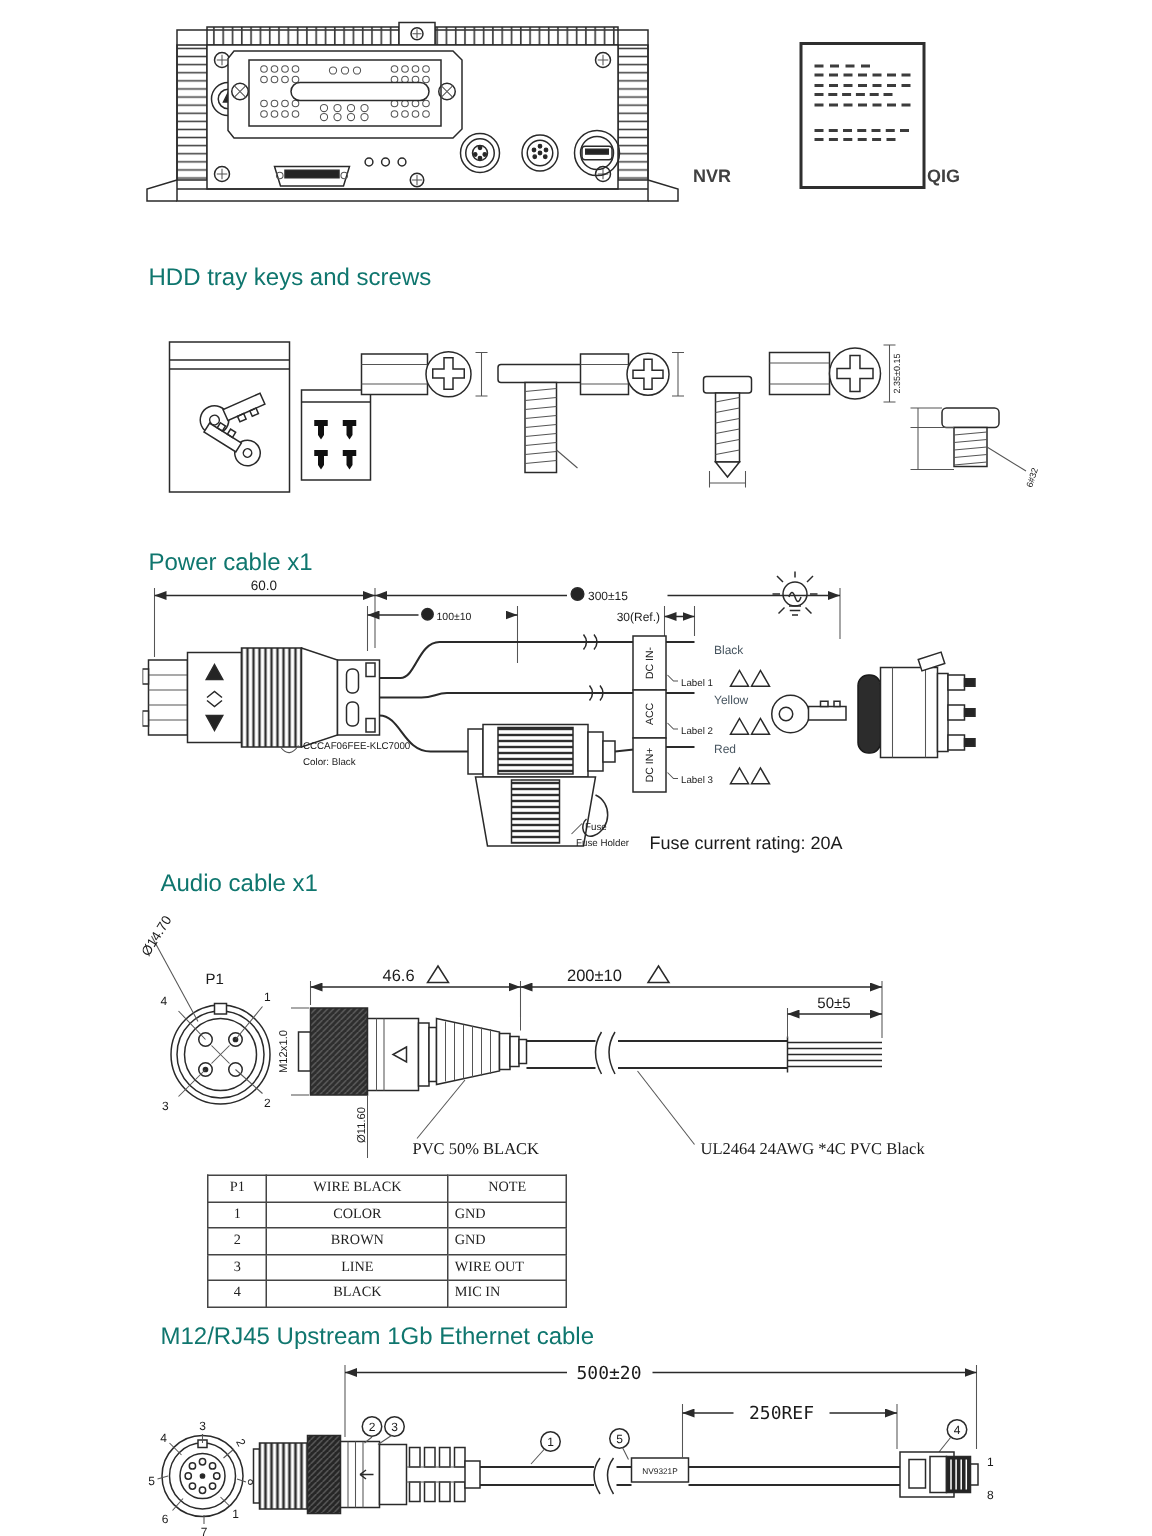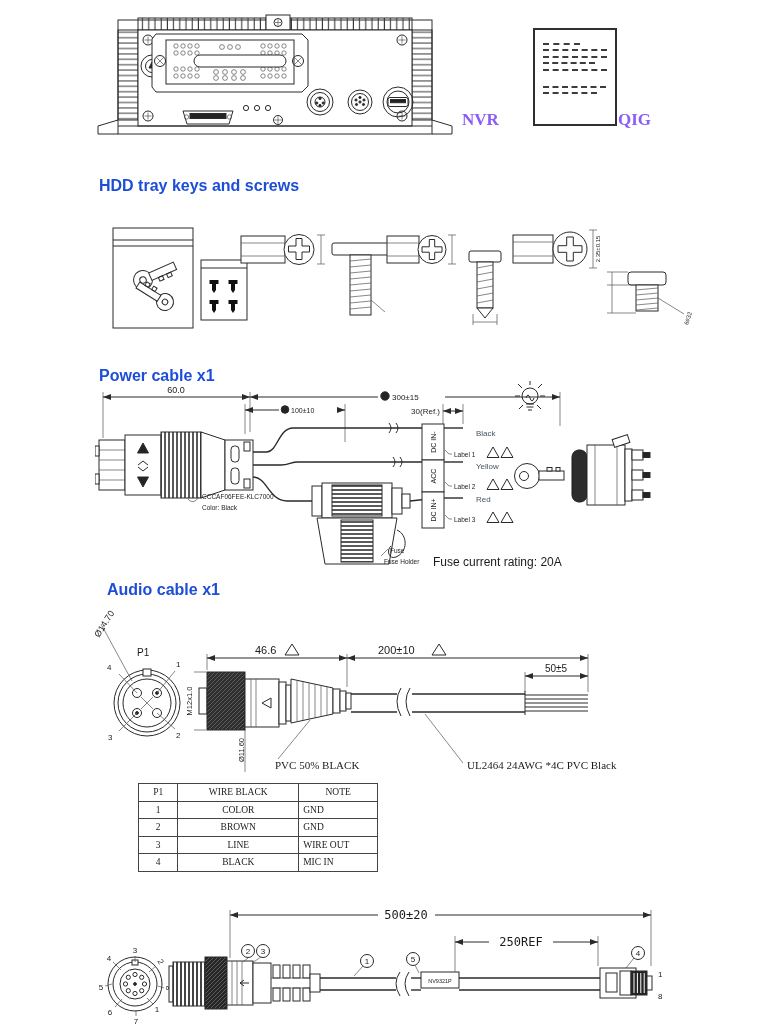--- a/index.html
+++ b/index.html
@@ -1,20 +1,20 @@
 <!DOCTYPE html>
 <html><head>
 <meta charset="utf-8">
 <style>
   html,body{margin:0;padding:0;background:#fff;}
   .page{position:relative;width:768px;height:1024px;background:#fff;overflow:hidden;
         font-family:"Liberation Sans",sans-serif;color:#111;}
   .abs{position:absolute;}
-  .h{font-weight:bold;font-size:16px;color:#1d4ed8;letter-spacing:0;text-align:right;}
-  .biglabel{font-weight:bold;font-size:17px;color:#8b5cf6;font-family:Liberation Serif, serif;}
+  .h{font-weight:normal;font-size:16px;color:#0f766e;letter-spacing:0;text-align:right;}
+  .biglabel{font-weight:bold;font-size:12px;color:#404040;}
   svg{display:block;}
   svg *{vector-effect:none;}
   .ln{stroke:#2a2a2a;fill:none;stroke-width:1;}
   .ln12{stroke:#2a2a2a;fill:none;stroke-width:1.4;}
   .thin{stroke:#555;fill:none;stroke-width:.7;}
   .wf{fill:#fff;stroke:#2a2a2a;stroke-width:1;}
   .df{fill:#242424;stroke:#2a2a2a;stroke-width:1;}
   text{fill:#1b1b1b;font-family:"Liberation Sans",sans-serif;stroke:none;}
   .t55{font-size:5.5px;} .t6{font-size:6px;} .t65{font-size:6.5px;} .t7{font-size:7px;}
   .t75{font-size:7.5px;} .t8{font-size:8px;} .t9{font-size:9px;} .t10{font-size:10px;}
@@ -612,20 +612,21 @@
       <td class="l">WIRE OUT</td>
     </tr>
     <tr>
       <td>4</td>
       <td>BLACK</td>
       <td class="l">MIC IN</td>
     </tr>
   </tbody>
     </table>
 
+  <div class="abs h" style="left:107px;top:883px">M12/RJ45 Upstream 1Gb Ethernet cable</div>
 
   <svg class="abs" style="left:95px;top:900px" width="625" height="124" viewBox="0 0 625 124">
     <defs>
       <marker id="et-e" markerWidth="10" markerHeight="8" refX="8" refY="3" orient="auto" markerUnits="userSpaceOnUse">
         <path d="M0,0 L8,3 L0,6 z" fill="#2a2a2a"></path>
         </marker>
       <marker id="et-s" markerWidth="10" markerHeight="8" refX="0" refY="3" orient="auto" markerUnits="userSpaceOnUse">
         <path d="M8,0 L0,3 L8,6 z" fill="#2a2a2a"></path>
         </marker>
       <pattern id="et-thr" width="4" height="6" patternUnits="userSpaceOnUse">

